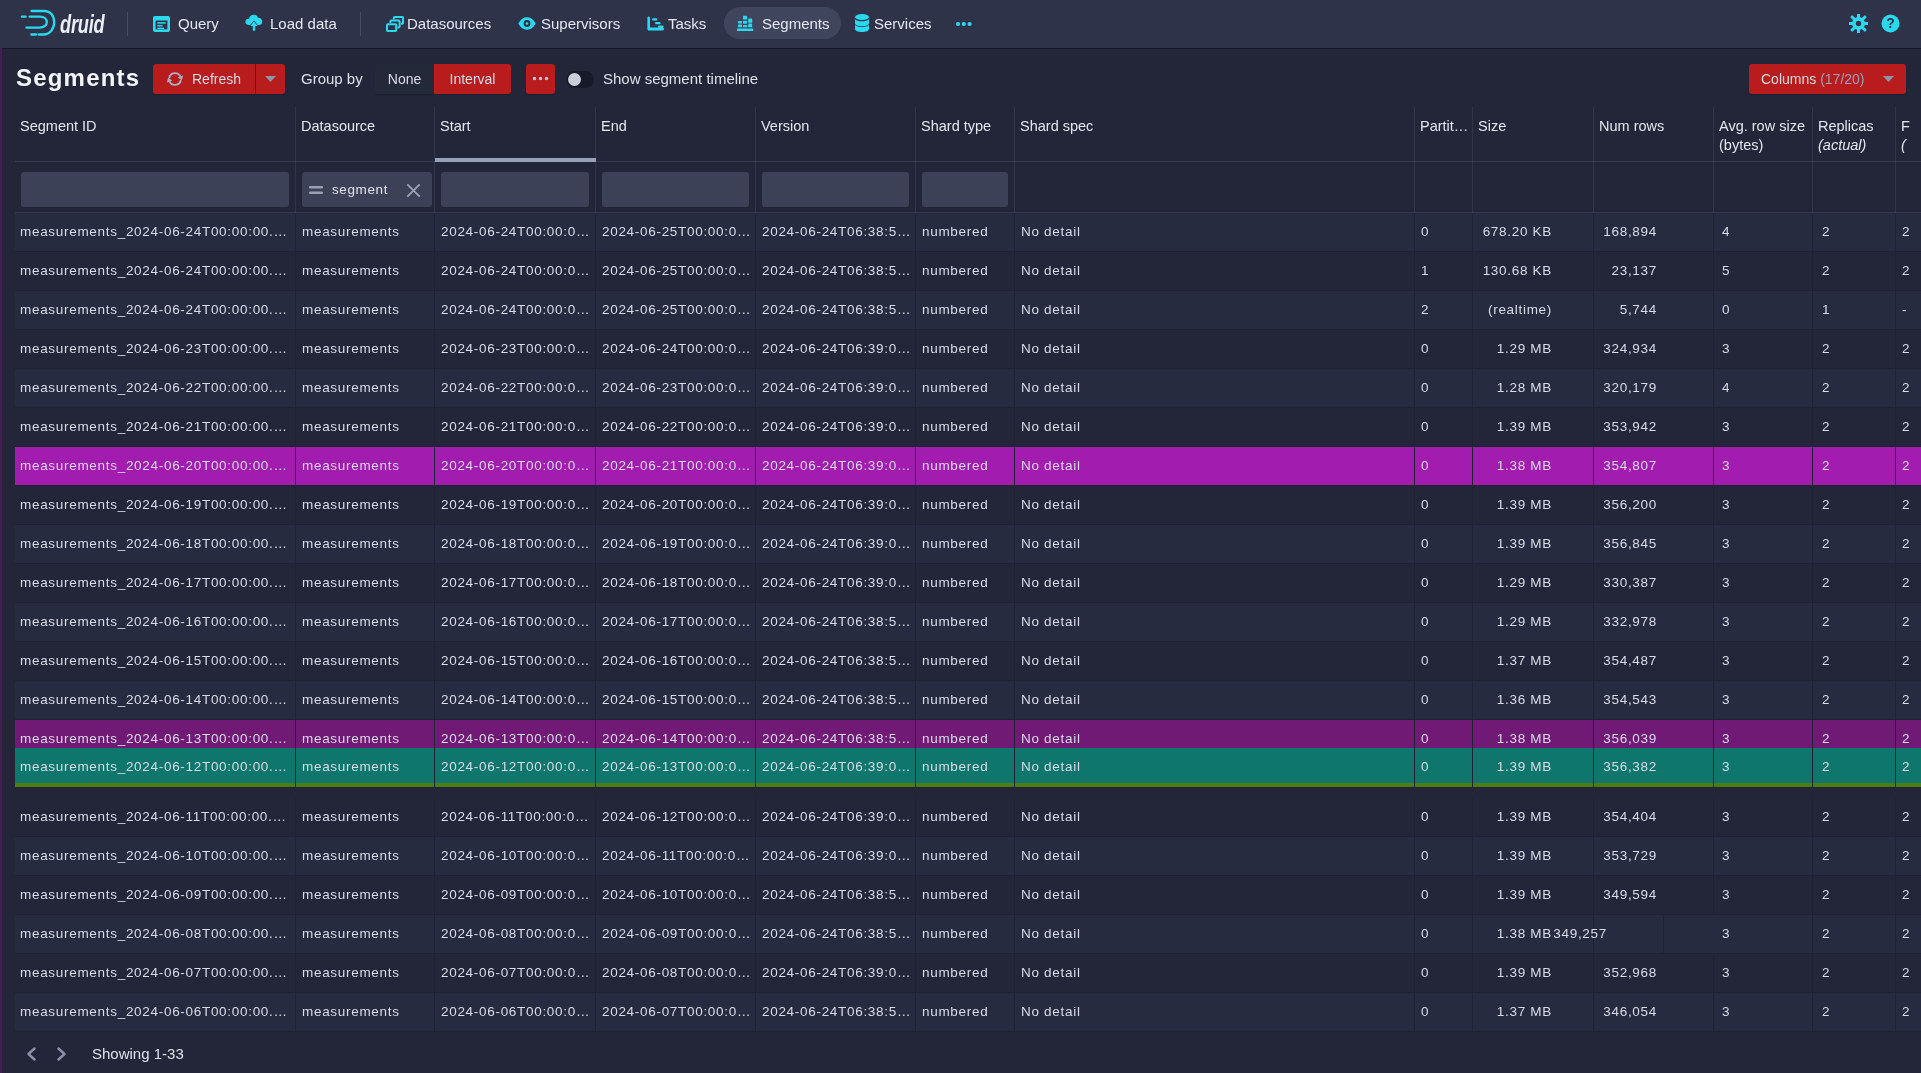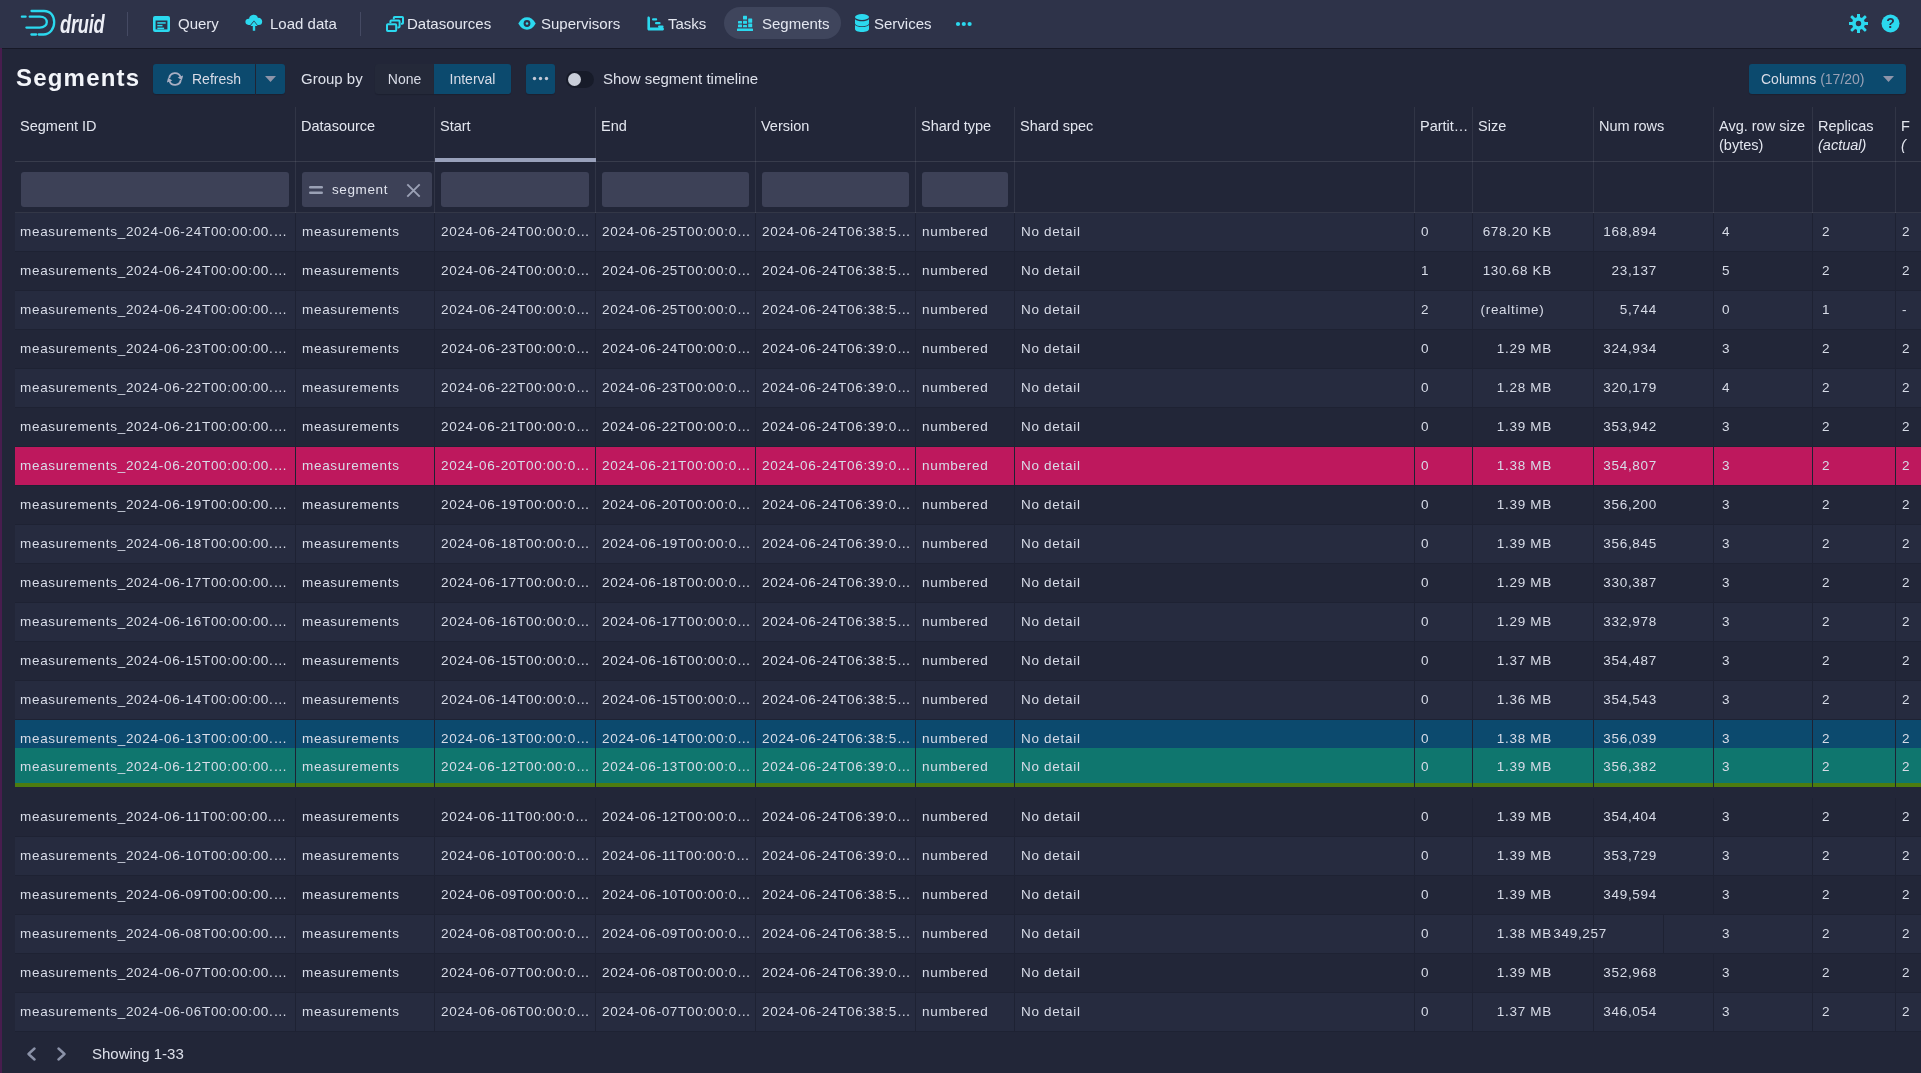--- a/index.html
+++ b/index.html
@@ -2,21 +2,21 @@
 <html><head><meta charset="utf-8"><style>
 *{margin:0;padding:0;box-sizing:border-box}
 html,body{width:1921px;height:1073px;overflow:hidden}
 body{background:#222638;font-family:"Liberation Sans",sans-serif;position:relative;color:#dce0ea}
 .abs{position:absolute}
 .nav{position:absolute;top:0;left:0;width:1921px;height:48px;background:#2e3349;box-shadow:0 1px 0 rgba(10,12,20,.45)}
 .navlbl{position:absolute;top:0;height:48px;line-height:48px;font-size:15px;color:#e4e7f0;white-space:nowrap}
 .vsep{position:absolute;top:12px;height:24px;width:1px;background:#454a63}
 .pill{position:absolute;left:724px;top:7px;width:117px;height:32px;background:#3f455c;border-radius:16px}
 .title{position:absolute;left:16px;top:64px;font-size:24px;font-weight:bold;color:#f3f5fa;letter-spacing:1.2px}
-.btn{position:absolute;top:64px;height:30px;background:#0c4a6e;border-radius:3px;font-size:14px;color:#d9dce7;box-shadow:0 1px 1px rgba(10,12,20,.2)}
+.btn{position:absolute;top:64px;height:30px;background:#b91c1c;border-radius:3px;font-size:14px;color:#d9dce7;box-shadow:0 1px 1px rgba(10,12,20,.2)}
 .tlbl{position:absolute;top:64px;height:30px;line-height:30px;font-size:15px;color:#dde0ea;white-space:nowrap}
 .hcell{position:absolute;top:0;height:55px;border-right:1px solid rgba(255,255,255,.07);font-size:14.5px;color:#e3e6ef;padding-top:10px;overflow:hidden;white-space:nowrap}
 .fcell{position:absolute;top:55px;height:51px;border-right:1px solid rgba(255,255,255,.07)}
 .finput{position:absolute;top:65px;height:35px;background:#3d4157;border-radius:3px}
 .row{position:absolute;left:15px;width:1906px;height:39px}
 .cell{position:absolute;top:0;height:39px;line-height:38px;font-size:13.5px;letter-spacing:.7px;color:#d8dce8;border-right:1px solid #1e2233;overflow:hidden;white-space:nowrap}
 svg{display:block}
 </style></head><body>
 
 <div class="nav">
@@ -224,21 +224,21 @@
 </div>
 <div class="row" style="top:78px;background:#262b3f;border-bottom:1px solid #1e2233">
 <div class="cell" style="left:0px;width:281px;padding-left:5px">measurements_2024-06-24T00:00:00.…</div>
 <div class="cell" style="left:281px;width:139px;padding-left:6px">measurements</div>
 <div class="cell" style="left:420px;width:161px;padding-left:6px">2024-06-24T00:00:0…</div>
 <div class="cell" style="left:581px;width:160px;padding-left:6px">2024-06-25T00:00:0…</div>
 <div class="cell" style="left:741px;width:160px;padding-left:6px">2024-06-24T06:38:5…</div>
 <div class="cell" style="left:901px;width:99px;padding-left:6px">numbered</div>
 <div class="cell" style="left:1000px;width:400px;padding-left:6px">No detail</div>
 <div class="cell" style="left:1400px;width:58px;padding-left:6px">2</div>
-<div class="cell" style="left:1458px;width:121px;padding-right:41px;text-align:center">(realtime)</div>
+<div class="cell" style="left:1458px;width:121px;padding-right:41px;text-align:right">(realtime)</div>
 <div class="cell" style="left:1579px;width:120px;padding-right:56px;text-align:right">5,744</div>
 <div class="cell" style="left:1699px;width:99px;padding-left:8px">0</div>
 <div class="cell" style="left:1798px;width:83px;padding-left:9px">1</div>
 <div class="cell" style="left:1881px;width:60px;padding-left:6px">-</div>
 </div>
 <div class="row" style="top:117px;background:#222638;border-bottom:1px solid #1e2233">
 <div class="cell" style="left:0px;width:281px;padding-left:5px">measurements_2024-06-23T00:00:00.…</div>
 <div class="cell" style="left:281px;width:139px;padding-left:6px">measurements</div>
 <div class="cell" style="left:420px;width:161px;padding-left:6px">2024-06-23T00:00:0…</div>
 <div class="cell" style="left:581px;width:160px;padding-left:6px">2024-06-24T00:00:0…</div>
@@ -275,21 +275,21 @@
 <div class="cell" style="left:741px;width:160px;padding-left:6px">2024-06-24T06:39:0…</div>
 <div class="cell" style="left:901px;width:99px;padding-left:6px">numbered</div>
 <div class="cell" style="left:1000px;width:400px;padding-left:6px">No detail</div>
 <div class="cell" style="left:1400px;width:58px;padding-left:6px">0</div>
 <div class="cell" style="left:1458px;width:121px;padding-right:41px;text-align:right">1.39 MB</div>
 <div class="cell" style="left:1579px;width:120px;padding-right:56px;text-align:right">353,942</div>
 <div class="cell" style="left:1699px;width:99px;padding-left:8px">3</div>
 <div class="cell" style="left:1798px;width:83px;padding-left:9px">2</div>
 <div class="cell" style="left:1881px;width:60px;padding-left:6px">2</div>
 </div>
-<div class="row" style="top:234px;background:#be185d;border-bottom:1px solid #1e2233">
+<div class="row" style="top:234px;background:#a21caf;border-bottom:1px solid #1e2233">
 <div class="cell" style="left:0px;width:281px;padding-left:5px">measurements_2024-06-20T00:00:00.…</div>
 <div class="cell" style="left:281px;width:139px;padding-left:6px">measurements</div>
 <div class="cell" style="left:420px;width:161px;padding-left:6px">2024-06-20T00:00:0…</div>
 <div class="cell" style="left:581px;width:160px;padding-left:6px">2024-06-21T00:00:0…</div>
 <div class="cell" style="left:741px;width:160px;padding-left:6px">2024-06-24T06:39:0…</div>
 <div class="cell" style="left:901px;width:99px;padding-left:6px">numbered</div>
 <div class="cell" style="left:1000px;width:400px;padding-left:6px">No detail</div>
 <div class="cell" style="left:1400px;width:58px;padding-left:6px">0</div>
 <div class="cell" style="left:1458px;width:121px;padding-right:41px;text-align:right">1.38 MB</div>
 <div class="cell" style="left:1579px;width:120px;padding-right:56px;text-align:right">354,807</div>
@@ -380,21 +380,21 @@
 <div class="cell" style="left:741px;width:160px;padding-left:6px">2024-06-24T06:38:5…</div>
 <div class="cell" style="left:901px;width:99px;padding-left:6px">numbered</div>
 <div class="cell" style="left:1000px;width:400px;padding-left:6px">No detail</div>
 <div class="cell" style="left:1400px;width:58px;padding-left:6px">0</div>
 <div class="cell" style="left:1458px;width:121px;padding-right:41px;text-align:right">1.36 MB</div>
 <div class="cell" style="left:1579px;width:120px;padding-right:56px;text-align:right">354,543</div>
 <div class="cell" style="left:1699px;width:99px;padding-left:8px">3</div>
 <div class="cell" style="left:1798px;width:83px;padding-left:9px">2</div>
 <div class="cell" style="left:1881px;width:60px;padding-left:6px">2</div>
 </div>
-<div class="row" style="top:507px;background:#0c4a6e;border-bottom:1px solid #1e2233">
+<div class="row" style="top:507px;background:#701a75;border-bottom:1px solid #1e2233">
 <div class="cell" style="left:0px;width:281px;padding-left:5px">measurements_2024-06-13T00:00:00.…</div>
 <div class="cell" style="left:281px;width:139px;padding-left:6px">measurements</div>
 <div class="cell" style="left:420px;width:161px;padding-left:6px">2024-06-13T00:00:0…</div>
 <div class="cell" style="left:581px;width:160px;padding-left:6px">2024-06-14T00:00:0…</div>
 <div class="cell" style="left:741px;width:160px;padding-left:6px">2024-06-24T06:38:5…</div>
 <div class="cell" style="left:901px;width:99px;padding-left:6px">numbered</div>
 <div class="cell" style="left:1000px;width:400px;padding-left:6px">No detail</div>
 <div class="cell" style="left:1400px;width:58px;padding-left:6px">0</div>
 <div class="cell" style="left:1458px;width:121px;padding-right:41px;text-align:right">1.38 MB</div>
 <div class="cell" style="left:1579px;width:120px;padding-right:56px;text-align:right">356,039</div>

